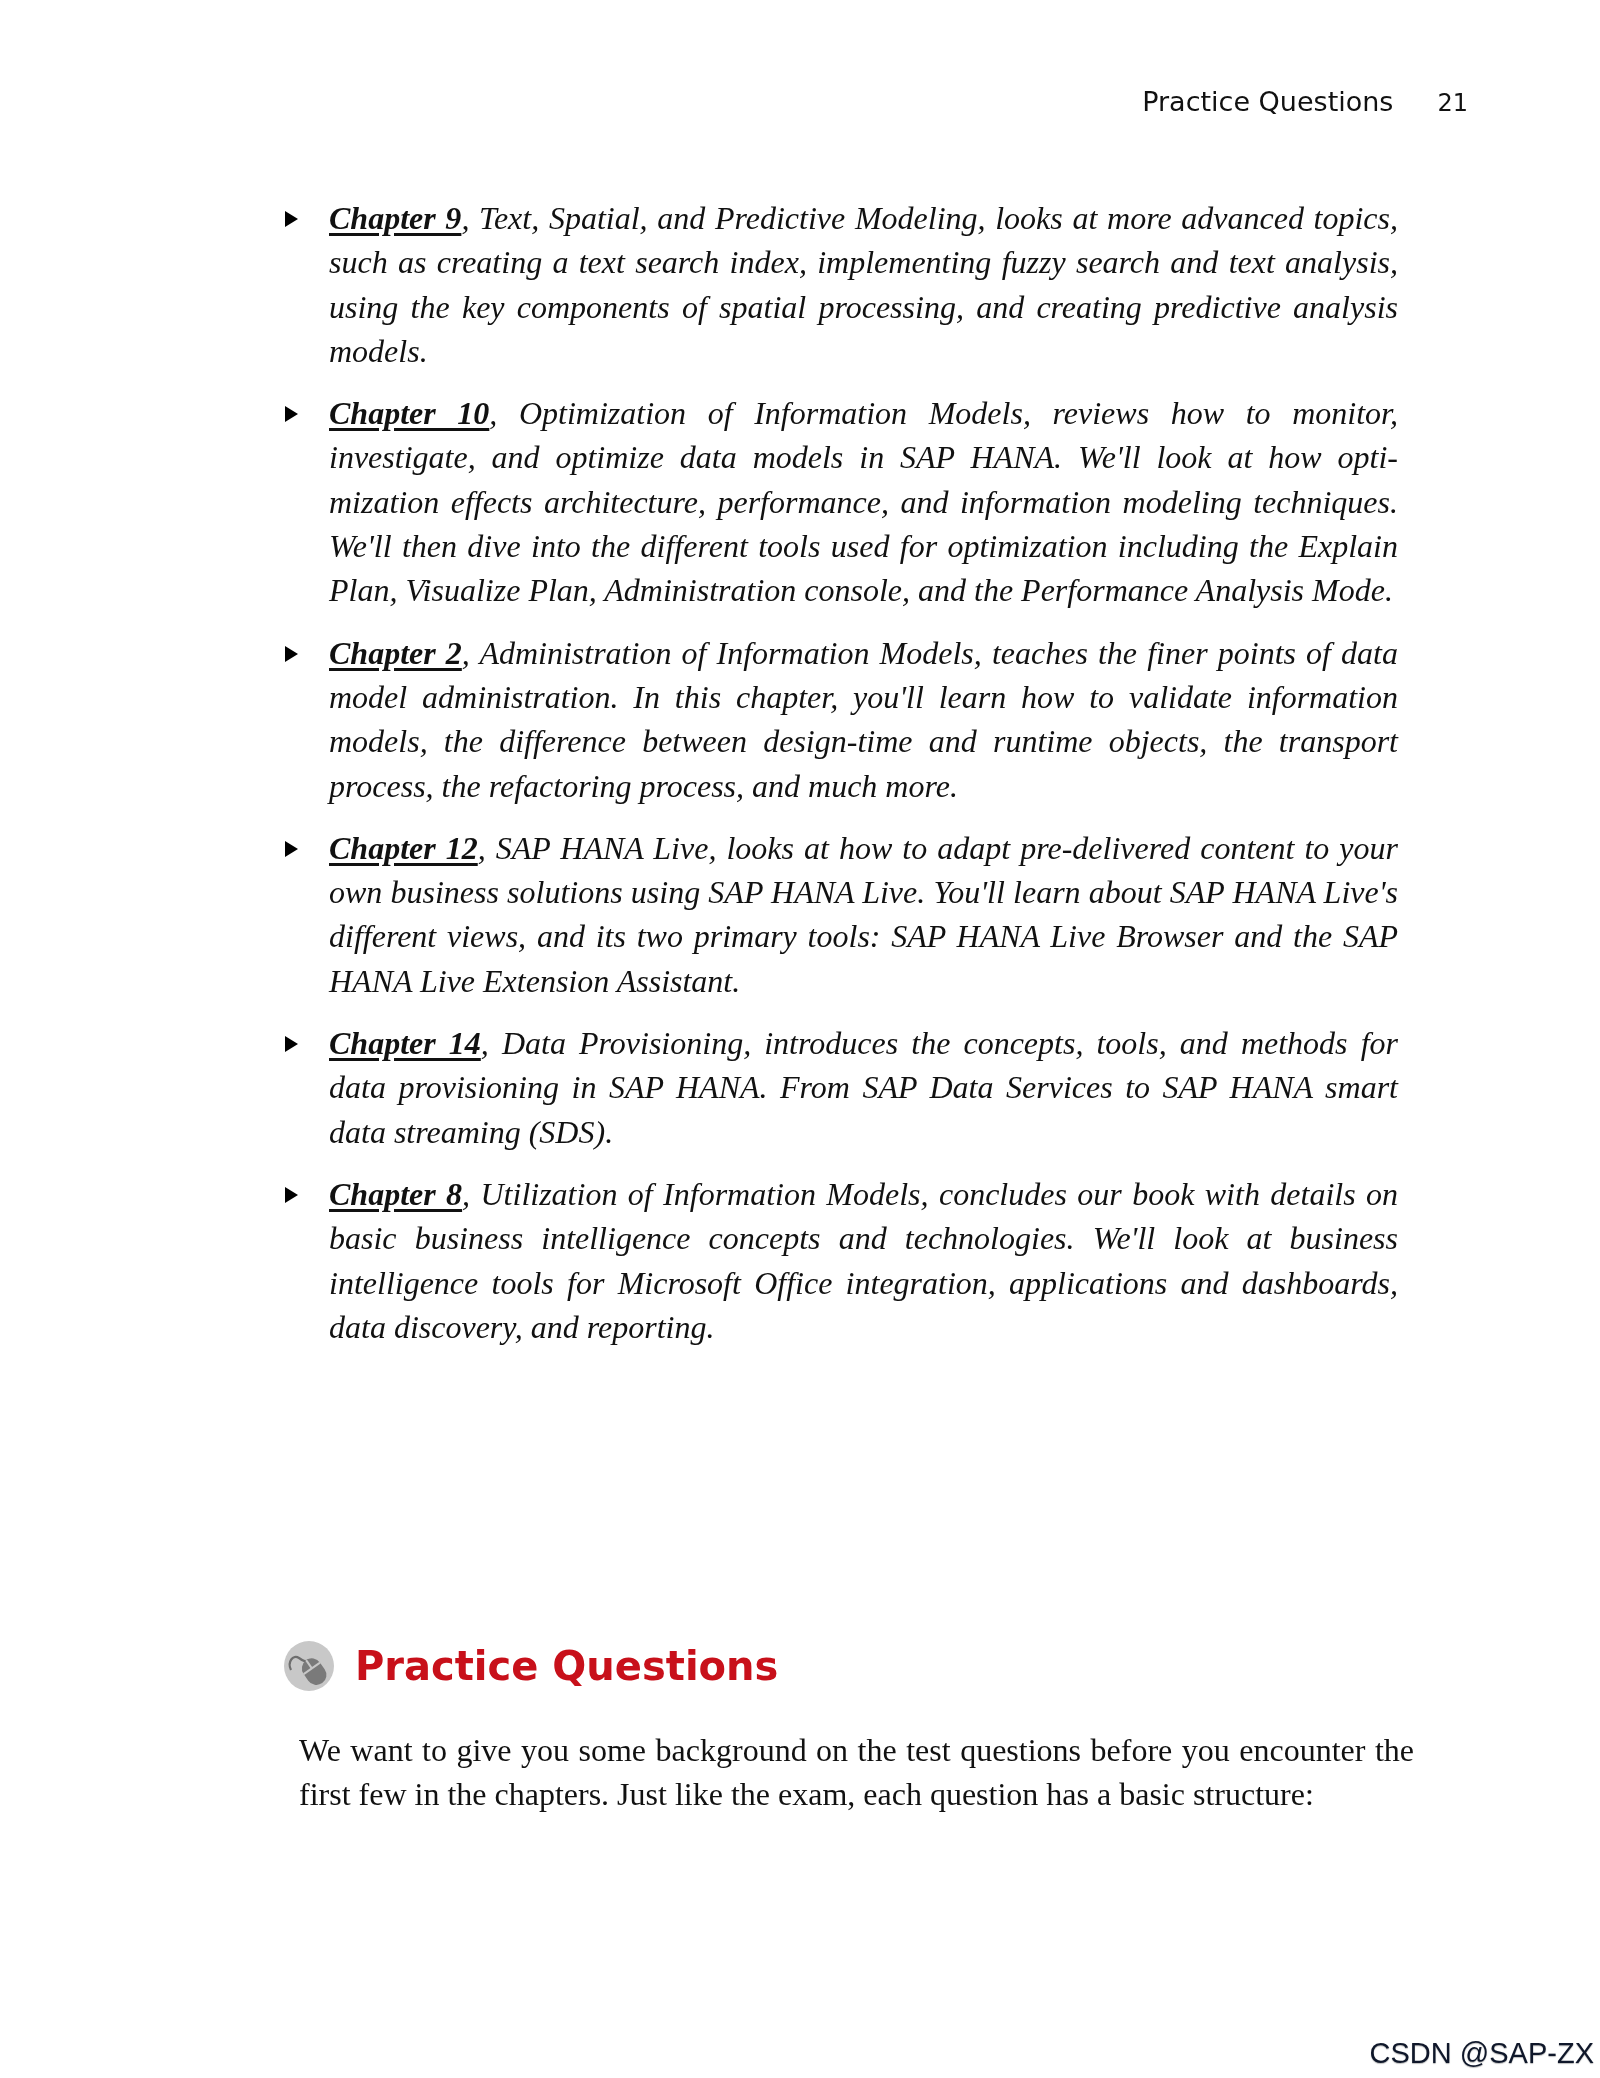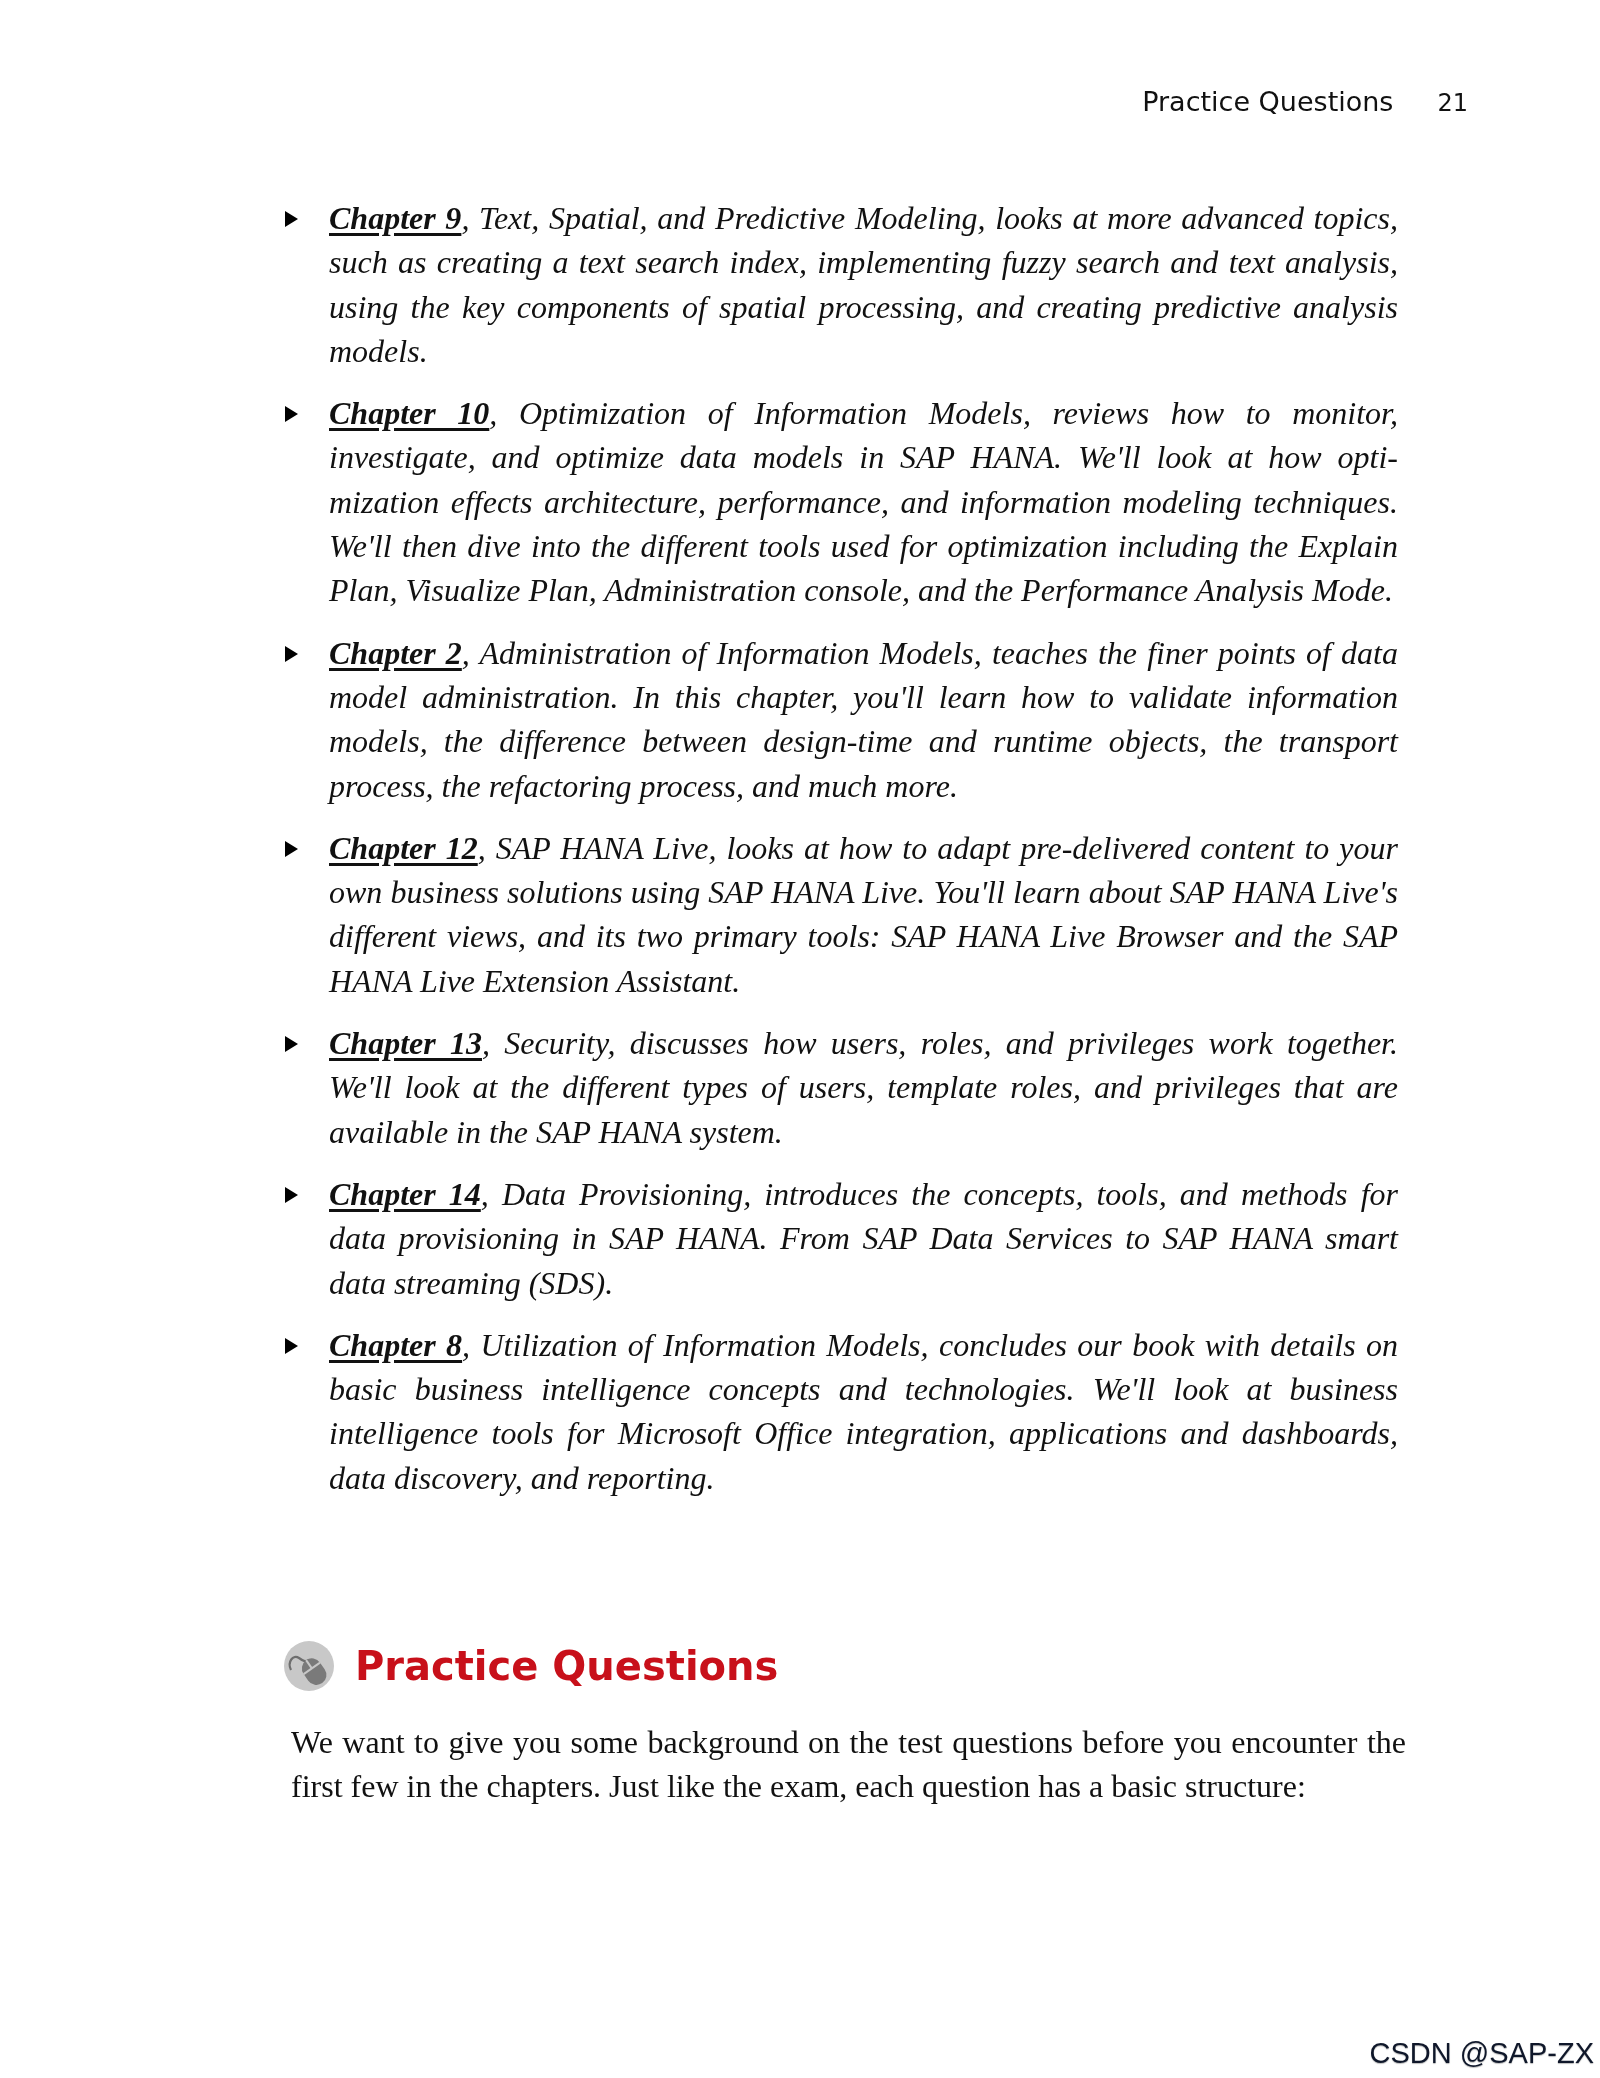--- a/index.html
+++ b/index.html
@@ -53,36 +53,35 @@
   <span class="hdr-title">Practice Questions</span>
   <span class="hdr-page">21</span>
 </div>
 
 <div class="content">
   <ul class="chapters">
     <li><span class="bullet"></span><a class="chapter-ref">Chapter 9</a><span>, Text, Spatial, and Predictive Modeling, looks at more advanced topics, such as creating a text search index, implementing fuzzy search and text analysis, using the key components of spatial processing, and creating predictive analysis models.</span></li>
     <li><span class="bullet"></span><a class="chapter-ref">Chapter 10</a><span>, Optimization of Information Models, reviews how to monitor, investigate, and optimize data models in SAP HANA. We'll look at how opti­mization effects architecture, performance, and information modeling tech­niques. We'll then dive into the different tools used for optimization includ­ing the Explain Plan, Visualize Plan, Administration console, and the Perfor­mance Analysis Mode.</span></li>
     <li><span class="bullet"></span><a class="chapter-ref">Chapter 2</a><span>, Administration of Information Models, teaches the finer points of data model administration. In this chapter, you'll learn how to validate information models, the difference between design-time and runtime objects, the transport process, the refactoring process, and much more.</span></li>
     <li><span class="bullet"></span><a class="chapter-ref">Chapter 12</a><span>, SAP HANA Live, looks at how to adapt pre-delivered content to your own business solutions using SAP HANA Live. You'll learn about SAP HANA Live's different views, and its two primary tools: SAP HANA Live Browser and the SAP HANA Live Extension Assistant.</span></li>
-    <li><span class="bullet"></span><a class="chapter-ref">Chapter 13</a><span>, Security, discusses how users, roles, and privileges work together. We'll look at the different types of users, template roles, and privi­leges that are available in the SAP HANA system.</span></li>
     <li><span class="bullet"></span><a class="chapter-ref">Chapter 14</a><span>, Data Provisioning, introduces the concepts, tools, and methods for data provisioning in SAP HANA. From SAP Data Services to SAP HANA smart data streaming (SDS).</span></li>
     <li><span class="bullet"></span><a class="chapter-ref">Chapter 8</a><span>, Utilization of Information Models, concludes our book with details on basic business intelligence concepts and technologies. We'll look at business intelligence tools for Microsoft Office integration, applications and dashboards, data discovery, and reporting.</span></li>
   </ul>
 </div>
 
 <div class="section-heading">
   <span class="icon">
     <svg width="52" height="52" viewBox="0 0 52 52">
       <circle cx="26" cy="26" r="25" fill="#c8c8c8"></circle>
       <path d="M8 30 C4 22 10 14 16 18 C20 21 22 22 26 20" fill="none" stroke="#6e6e6e" stroke-width="2.2"></path>
       <g transform="rotate(-35 30 30)">
         <rect x="20" y="18" width="20" height="28" rx="10" ry="10" fill="#7a7a7a"></rect>
         <line x1="20" y1="28" x2="40" y2="28" stroke="#c8c8c8" stroke-width="2"></line>
         <line x1="30" y1="18" x2="30" y2="28" stroke="#c8c8c8" stroke-width="2"></line>
       </g>
     </svg>
   </span>
   <h2>Practice Questions</h2>
 </div>
 
-<p class="intro" style="margin:8px">We want to give you some background on the test questions before you encoun­ter the first few in the chapters. Just like the exam, each question has a basic structure:</p>
+<p class="intro" style="margin:16px">We want to give you some background on the test questions before you encoun­ter the first few in the chapters. Just like the exam, each question has a basic structure:</p>
 
 <div class="watermark">CSDN @SAP-ZX</div>
 
 </body></html>

